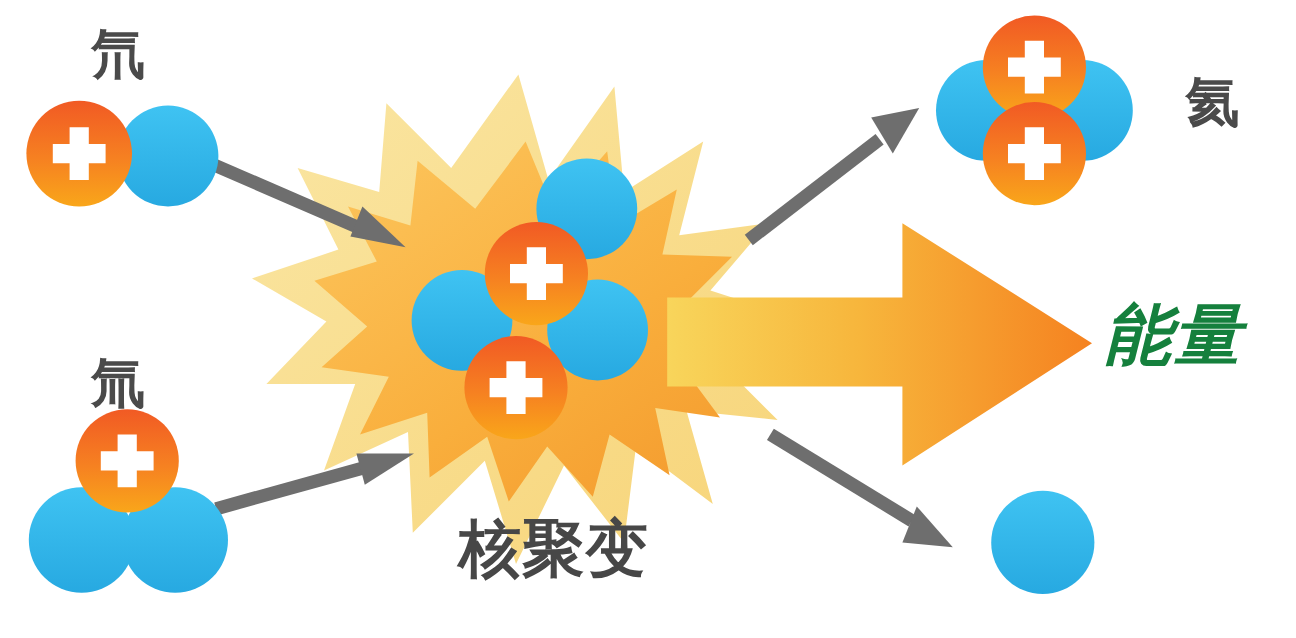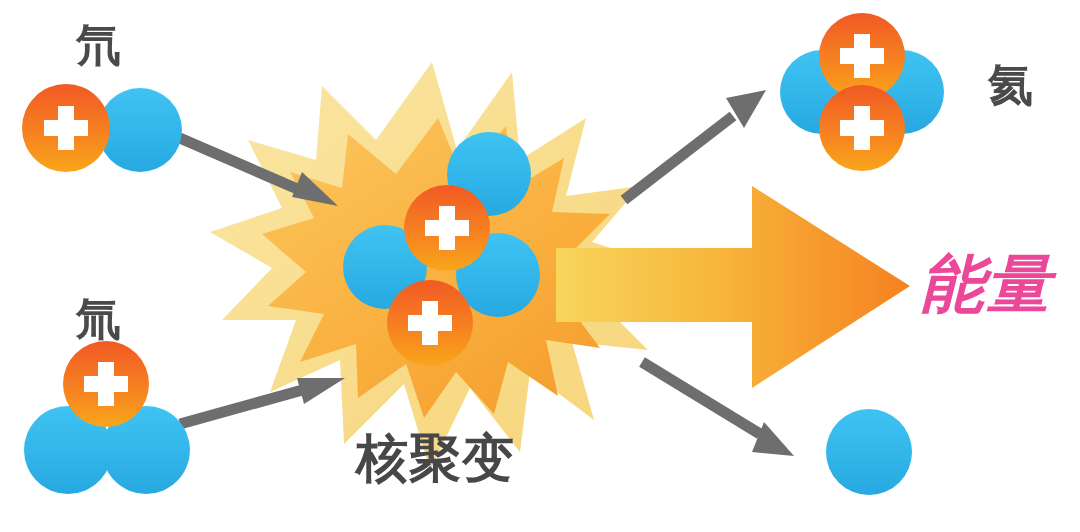--- a/index.html
+++ b/index.html
@@ -46,35 +46,35 @@
     left: 988px;
     top: 62px;
     font-size: 45px;
   }
   #label-neutron {
     left: 942px;
     top: 424px;
     font-size: 45px;
   }
   #label-fusion {
-    left: 356px;
+    left: 382px;
     top: 432px;
     font-size: 52px;
     color: #474747;
     letter-spacing: 1px;
   }
   #label-energy {
     position: absolute;
     left: 920px;
     top: 252px;
     font-family: "DejaVu Sans", "Liberation Sans", sans-serif;
-    font-size: 64px;
+    font-size: 56px;
     font-weight: 700;
     font-style: italic;
-    color: #ec4899;
+    color: #15803d;
     letter-spacing: 2px;
     line-height: 1;
     white-space: nowrap;
     user-select: none;
   }
 </style>
 </head>
 <body>
 
 <div id="stage">

